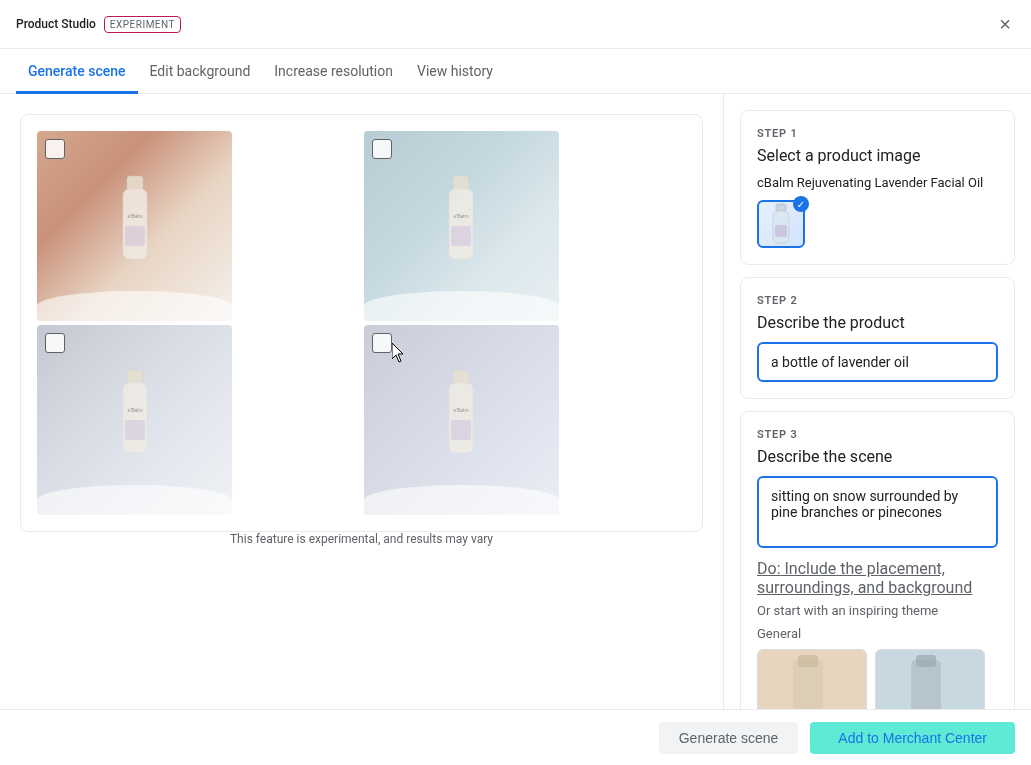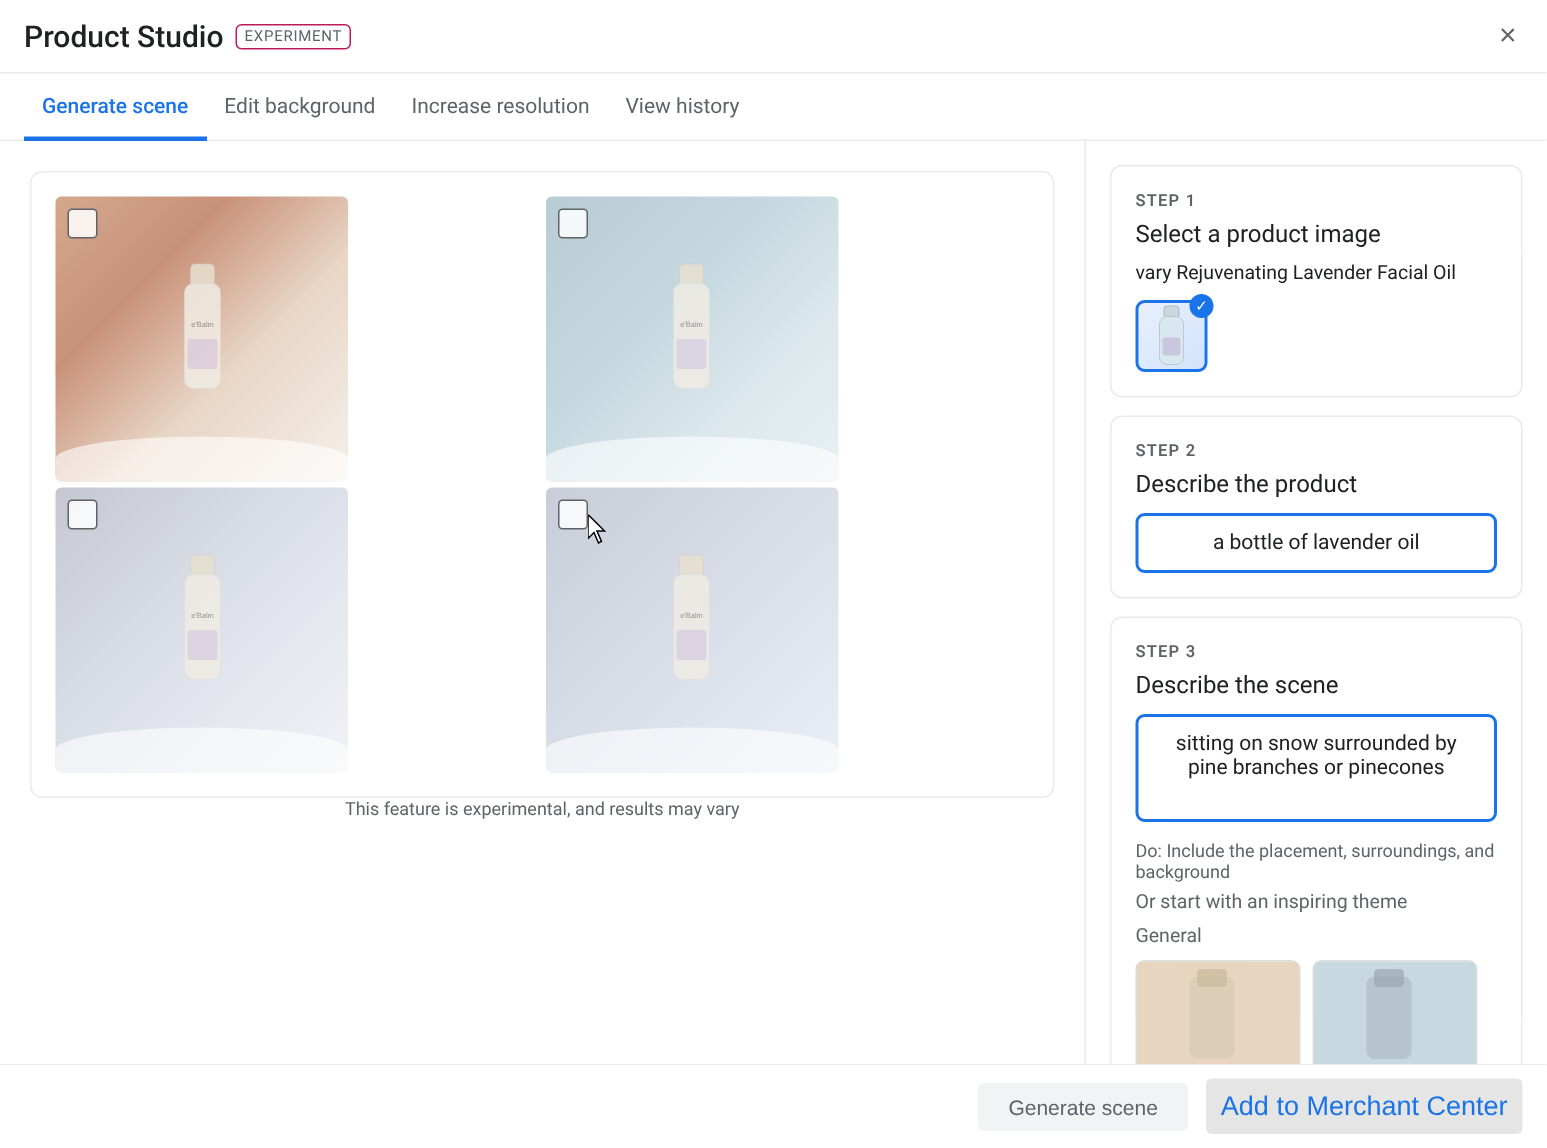--- a/index.html
+++ b/index.html
@@ -12,21 +12,21 @@
       justify-content: space-between;
       padding: 10px 16px;
       border-bottom: 1px solid #e8eaed;
     }
     .header-left {
       display: flex;
       align-items: center;
       gap: 8px;
     }
     .app-title {
-      font-size: 20px;
+      font-size: 12px;
       font-weight: 500;
       color: #202124;
     }
     .experiment-badge {
       font-size: 10px;
       font-weight: 400;
       color: #5f6368;
       border: 1px solid #be185d;
       border-radius: 4px;
       padding: 2px 5px;
@@ -201,27 +201,27 @@
     .step-input {
       width: 100%;
       border: 2px solid #1a73e8;
       border-radius: 6px;
       padding: 10px 12px;
       font-size: 14px;
       color: #202124;
       outline: none;
       resize: none;
       font-family: inherit;
-      text-align: center;
     }
     .hint-text {
-      font-size: 12px;
+      font-size: 16px;
       color: #5f6368;
       margin-top: 8px;
       margin-bottom: 6px;
+      text-decoration: underline;
     }
     .theme-label {
       font-size: 13px;
       color: #5f6368;
       margin-bottom: 8px;
     }
     .theme-thumbs {
       display: flex;
       gap: 8px;
     }
@@ -257,25 +257,25 @@
       padding: 8px 20px;
       font-size: 14px;
       font-weight: 500;
       color: #5f6368;
       background: #f1f3f4;
       border: none;
       border-radius: 4px;
       cursor: pointer;
     }
     .btn-primary {
-      padding: 8px 10px;
-      font-size: 18px;
+      padding: 8px 28px;
+      font-size: 14px;
       font-weight: 500;
       color: #1a73e8;
-      background: #e5e5e5;
+      background: #5eead4;
       border: none;
       border-radius: 4px;
       cursor: pointer;
     }
     .snow-overlay {
       position: absolute;
       bottom: 0;
       left: 0;
       width: 100%;
       height: 30px;
@@ -377,21 +377,21 @@
       </div>
     </div>
     <div class="disclaimer">This feature is experimental, and results may vary</div>
   </div>
 
   <div class="right-panel">
 
     <div class="step-card">
       <div class="step-label">STEP 1</div>
       <div class="step-title">Select a product image</div>
-      <div class="product-name">vary Rejuvenating Lavender Facial Oil</div>
+      <div class="product-name">cBalm Rejuvenating Lavender Facial Oil</div>
       <div class="product-thumb">
         <svg width="28" height="42" viewBox="0 0 28 42">
           <rect x="9" y="1" width="10" height="8" rx="2" fill="#c8d8e0" stroke="#aaa" stroke-width="0.5"></rect>
           <rect x="6" y="8" width="16" height="32" rx="5" fill="#d8e8f0" stroke="#bbb" stroke-width="0.5"></rect>
           <rect x="8" y="22" width="12" height="12" rx="2" fill="#c4b8d8" opacity="0.7"></rect>
         </svg>
         <div class="product-thumb-check">✓</div>
       </div>
     </div>
 

